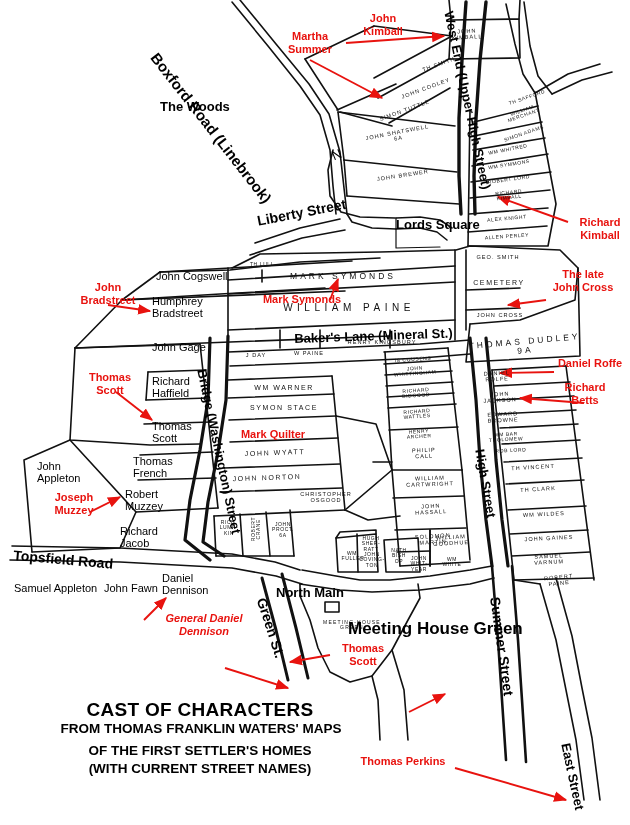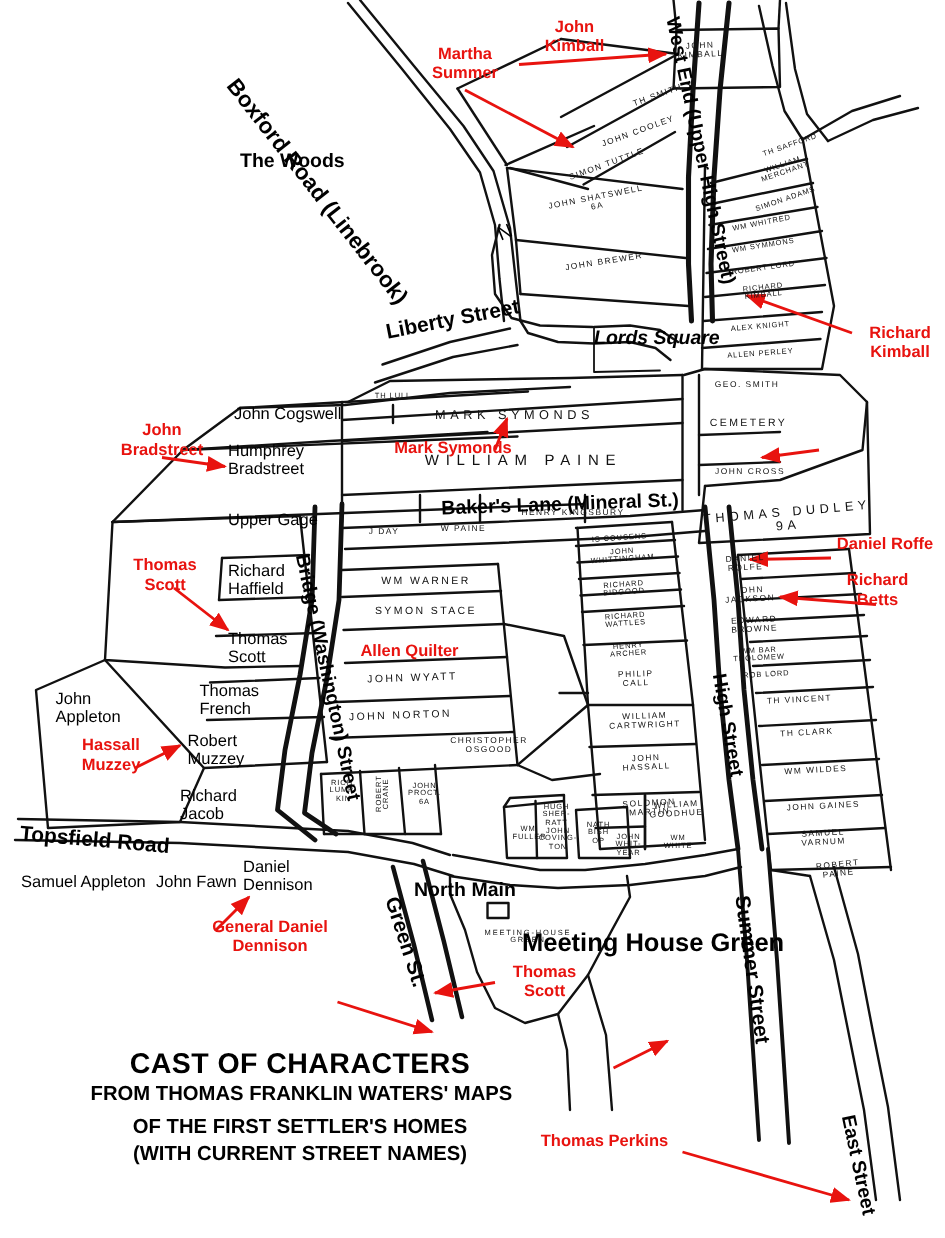--- a/index.html
+++ b/index.html
@@ -360,21 +360,21 @@
 ton</div>
   <div class="lbl hand xs" style="left:385px;top:548px;width:28px;">Nath
 Bish
 op</div>
   <div class="lbl hand xs" style="left:316px;top:620px;width:72px;letter-spacing:1.2px;">Meeting-House
 Green</div>
 
   <div class="lbl mod" style="left:156px;top:271px;font-size:11px;">John Cogswell</div>
   <div class="lbl mod" style="left:152px;top:296px;font-size:11px;">Humphrey
 Bradstreet</div>
-  <div class="lbl mod" style="left:152px;top:342px;font-size:11px;">Upper Gage</div>
+  <div class="lbl mod" style="left:152px;top:342px;font-size:11px;">John Gage</div>
   <div class="lbl mod" style="left:152px;top:376px;font-size:11px;">Richard
 Haffield</div>
   <div class="lbl mod" style="left:152px;top:421px;font-size:11px;">Thomas
 Scott</div>
   <div class="lbl mod" style="left:133px;top:456px;font-size:11px;">Thomas
 French</div>
   <div class="lbl mod" style="left:125px;top:489px;font-size:11px;">Robert
 Muzzey</div>
   <div class="lbl mod" style="left:120px;top:526px;font-size:11px;">Richard
 Jacob</div>
@@ -382,50 +382,52 @@
 Appleton</div>
   <div class="lbl mod" style="left:14px;top:583px;font-size:11px;">Samuel Appleton</div>
   <div class="lbl mod" style="left:104px;top:583px;font-size:11px;">John Fawn</div>
   <div class="lbl mod" style="left:162px;top:573px;font-size:11px;">Daniel
 Dennison</div>
 
   <div class="lbl mod mod-b" style="left:160px;top:50px;font-size:15px;transform:rotate(52deg);transform-origin:left top;">Boxford Road (Linebrook)</div>
   <div class="lbl mod mod-b" style="left:160px;top:100px;font-size:13px;">The Woods</div>
   <div class="lbl mod mod-b" style="left:455px;top:10px;font-size:13px;transform:rotate(78deg);transform-origin:left top;">West End (Upper High Street)</div>
   <div class="lbl mod mod-b" style="left:256px;top:214px;font-size:14px;transform:rotate(-11deg);transform-origin:left top;">Liberty Street</div>
-  <div class="lbl mod mod-b" style="left:396px;top:218px;font-size:13px;width:48px;line-height:1.1;font-style:italic;">Lords Square</div>
+  <div class="lbl mod mod-b" style="left:396px;top:218px;font-size:13px;width:48px;line-height:1.1;">Lords Square</div>
   <div class="lbl mod mod-b" style="left:294px;top:332px;font-size:13px;transform:rotate(-2deg);transform-origin:left top;">Baker's Lane (Mineral St.)</div>
   <div class="lbl mod mod-b" style="left:208px;top:368px;font-size:13px;transform:rotate(78deg);transform-origin:left top;">Bridge (Washington) Street</div>
   <div class="lbl mod mod-b" style="left:14px;top:548px;font-size:14px;transform:rotate(5deg);transform-origin:left top;">Topsfield Road</div>
   <div class="lbl mod mod-b" style="left:486px;top:448px;font-size:13px;transform:rotate(80deg);transform-origin:left top;">High Street</div>
   <div class="lbl mod mod-b" style="left:268px;top:596px;font-size:14px;transform:rotate(72deg);transform-origin:left top;">Green St.</div>
   <div class="lbl mod mod-b" style="left:276px;top:586px;font-size:13px;">North Main</div>
   <div class="lbl mod mod-b" style="left:348px;top:620px;font-size:17px;">Meeting House Green</div>
   <div class="lbl mod mod-b" style="left:502px;top:596px;font-size:14px;transform:rotate(82deg);transform-origin:left top;">Summer Street</div>
   <div class="lbl mod mod-b" style="left:572px;top:742px;font-size:13px;transform:rotate(78deg);transform-origin:left top;">East Street</div>
   <div class="lbl mod" style="left:332px;top:148px;font-size:13px;transform:rotate(-22deg);">N</div>
 
   <div class="lbl red" style="left:277px;top:30px;width:66px;">Martha
 Summer</div>
   <div class="lbl red" style="left:350px;top:12px;width:66px;">John
 Kimball</div>
   <div class="lbl red" style="left:570px;top:216px;width:60px;">Richard
 Kimball</div>
+  <div class="lbl red" style="left:540px;top:268px;width:86px;">The late
+John Cross</div>
   <div class="lbl red" style="left:550px;top:357px;width:80px;">Daniel Roffe</div>
   <div class="lbl red" style="left:552px;top:381px;width:66px;">Richard
 Betts</div>
   <div class="lbl red" style="left:74px;top:281px;width:68px;">John
 Bradstreet</div>
   <div class="lbl red" style="left:255px;top:293px;width:94px;">Mark Symonds</div>
   <div class="lbl red" style="left:78px;top:371px;width:64px;">Thomas
 Scott</div>
-  <div class="lbl red" style="left:228px;top:428px;width:90px;">Allen Quilter</div>
-  <div class="lbl red" style="left:42px;top:491px;width:64px;">Hassall
+  <div class="lbl red" style="left:228px;top:428px;width:90px;">Mark Quilter</div>
+  <div class="lbl red" style="left:42px;top:491px;width:64px;">Joseph
 Muzzey</div>
-  <div class="lbl red" style="left:124px;top:612px;width:112px;">General Daniel
+  <div class="lbl red" style="left:148px;top:612px;width:112px;font-style:italic;">General Daniel
 Dennison</div>
   <div class="lbl red" style="left:332px;top:642px;width:62px;">Thomas
 Scott</div>
   <div class="lbl red" style="left:348px;top:755px;width:110px;">Thomas Perkins</div>
 
   <div class="lbl cast" style="left:50px;top:700px;width:300px;font-size:19px;letter-spacing:.3px;">CAST OF CHARACTERS</div>
   <div class="lbl cast" style="left:36px;top:722px;width:330px;font-size:13.5px;">FROM THOMAS FRANKLIN WATERS' MAPS</div>
   <div class="lbl cast" style="left:40px;top:762px;width:320px;font-size:13.5px;">(WITH CURRENT STREET NAMES)</div>
   <div class="lbl cast" style="left:40px;top:744px;width:320px;font-size:13.5px;">OF THE FIRST SETTLER'S HOMES</div>
 

